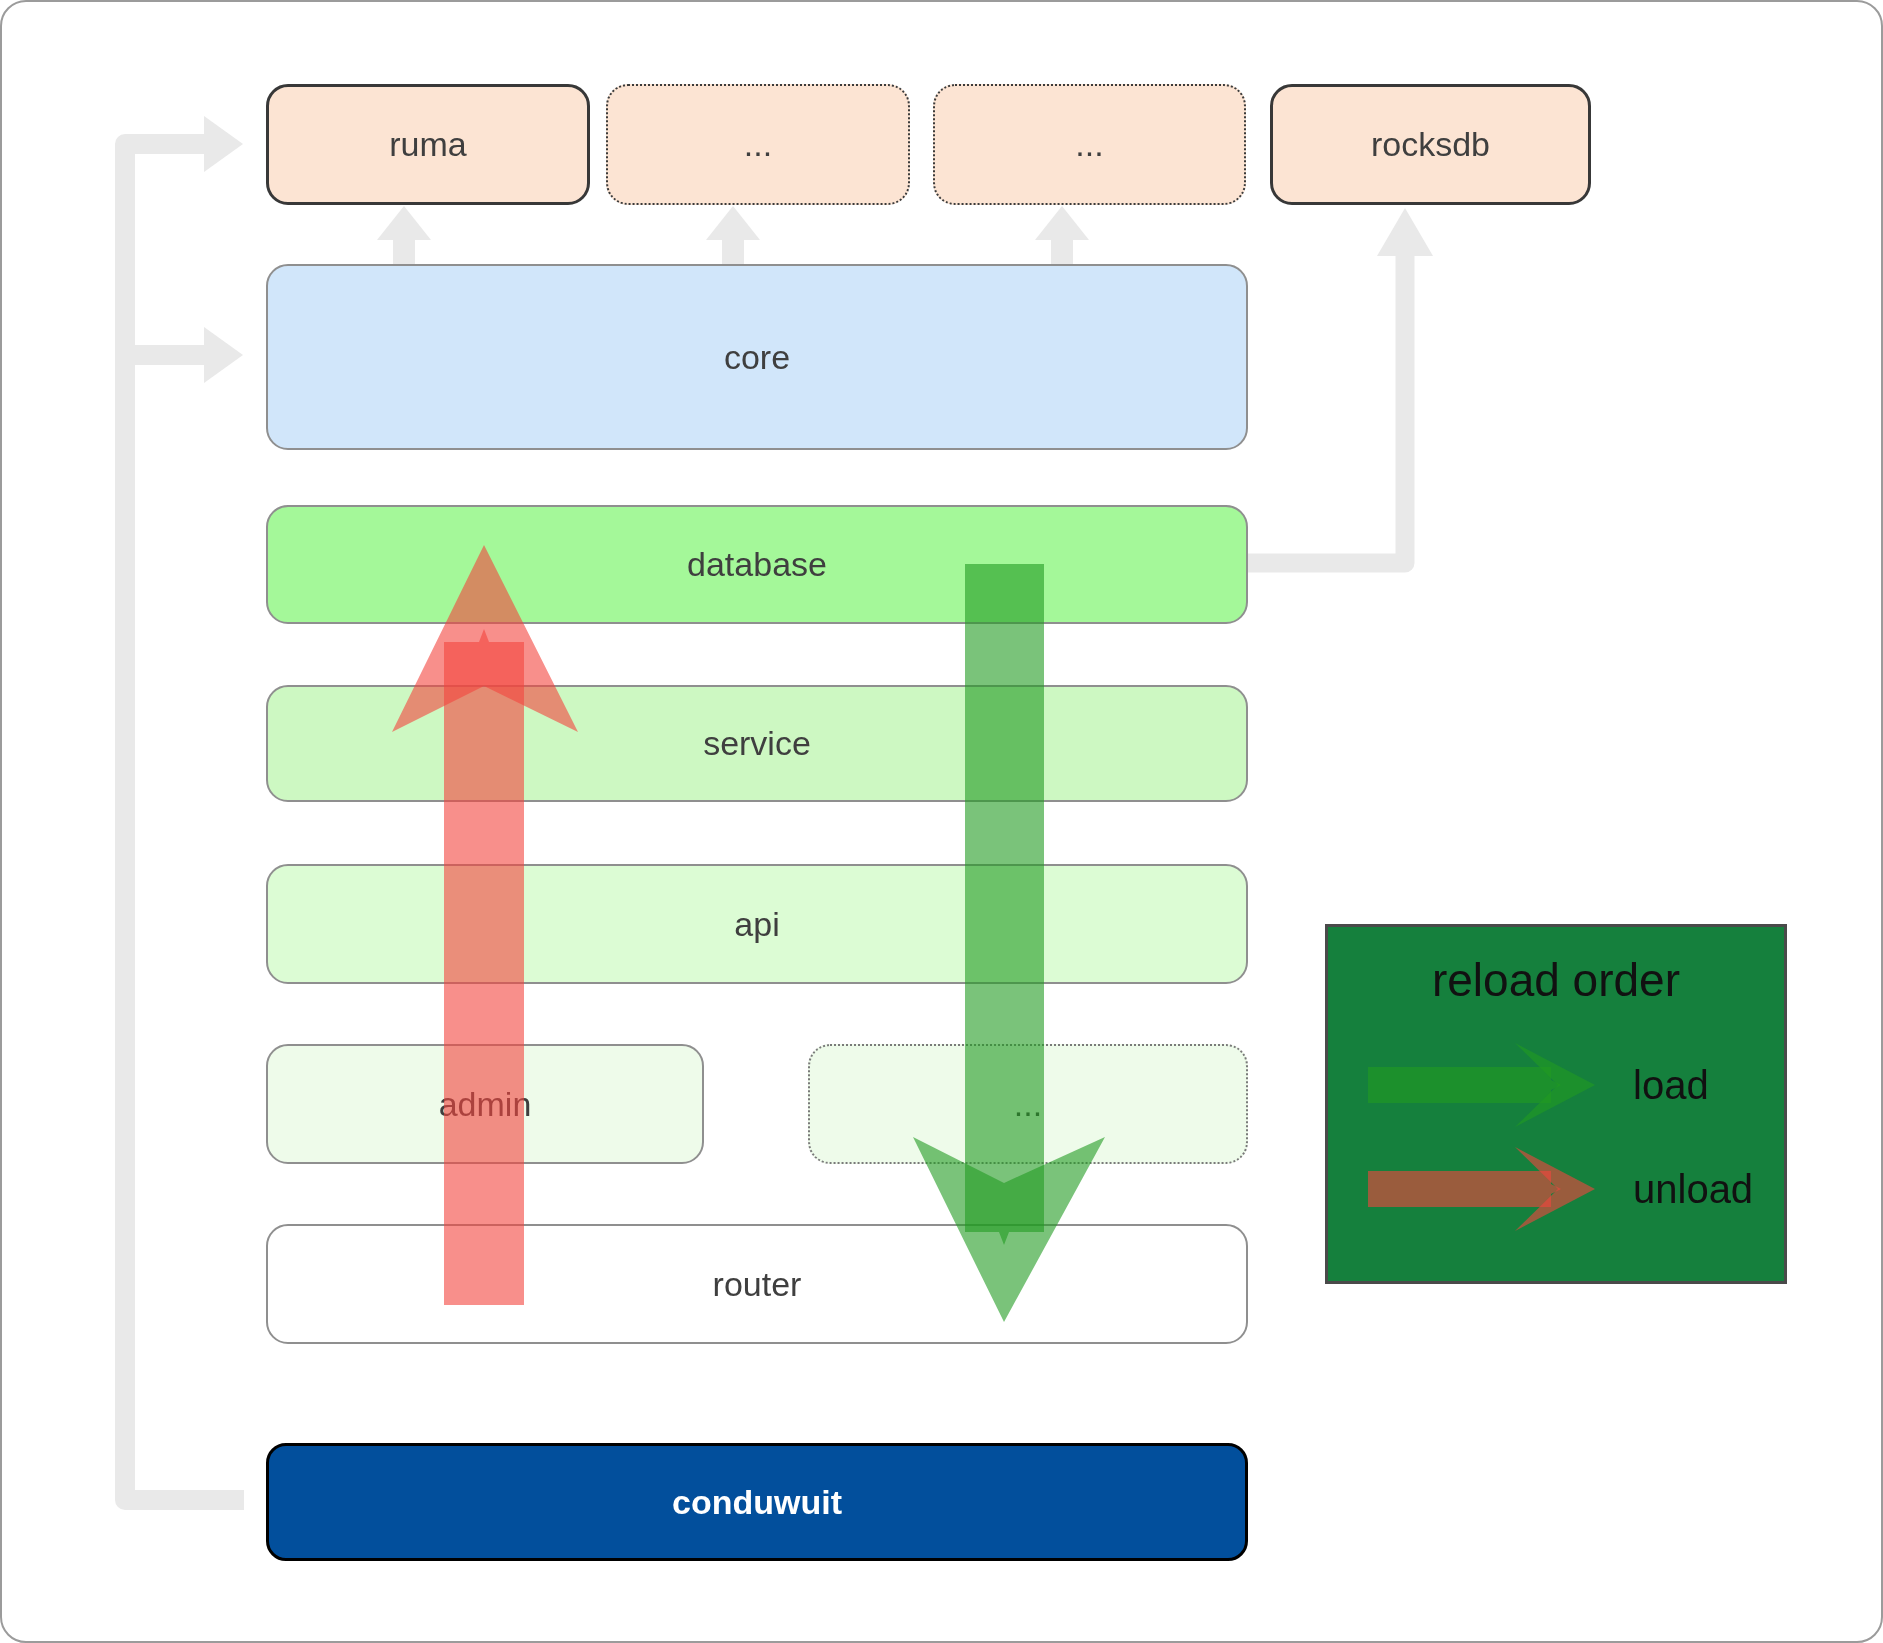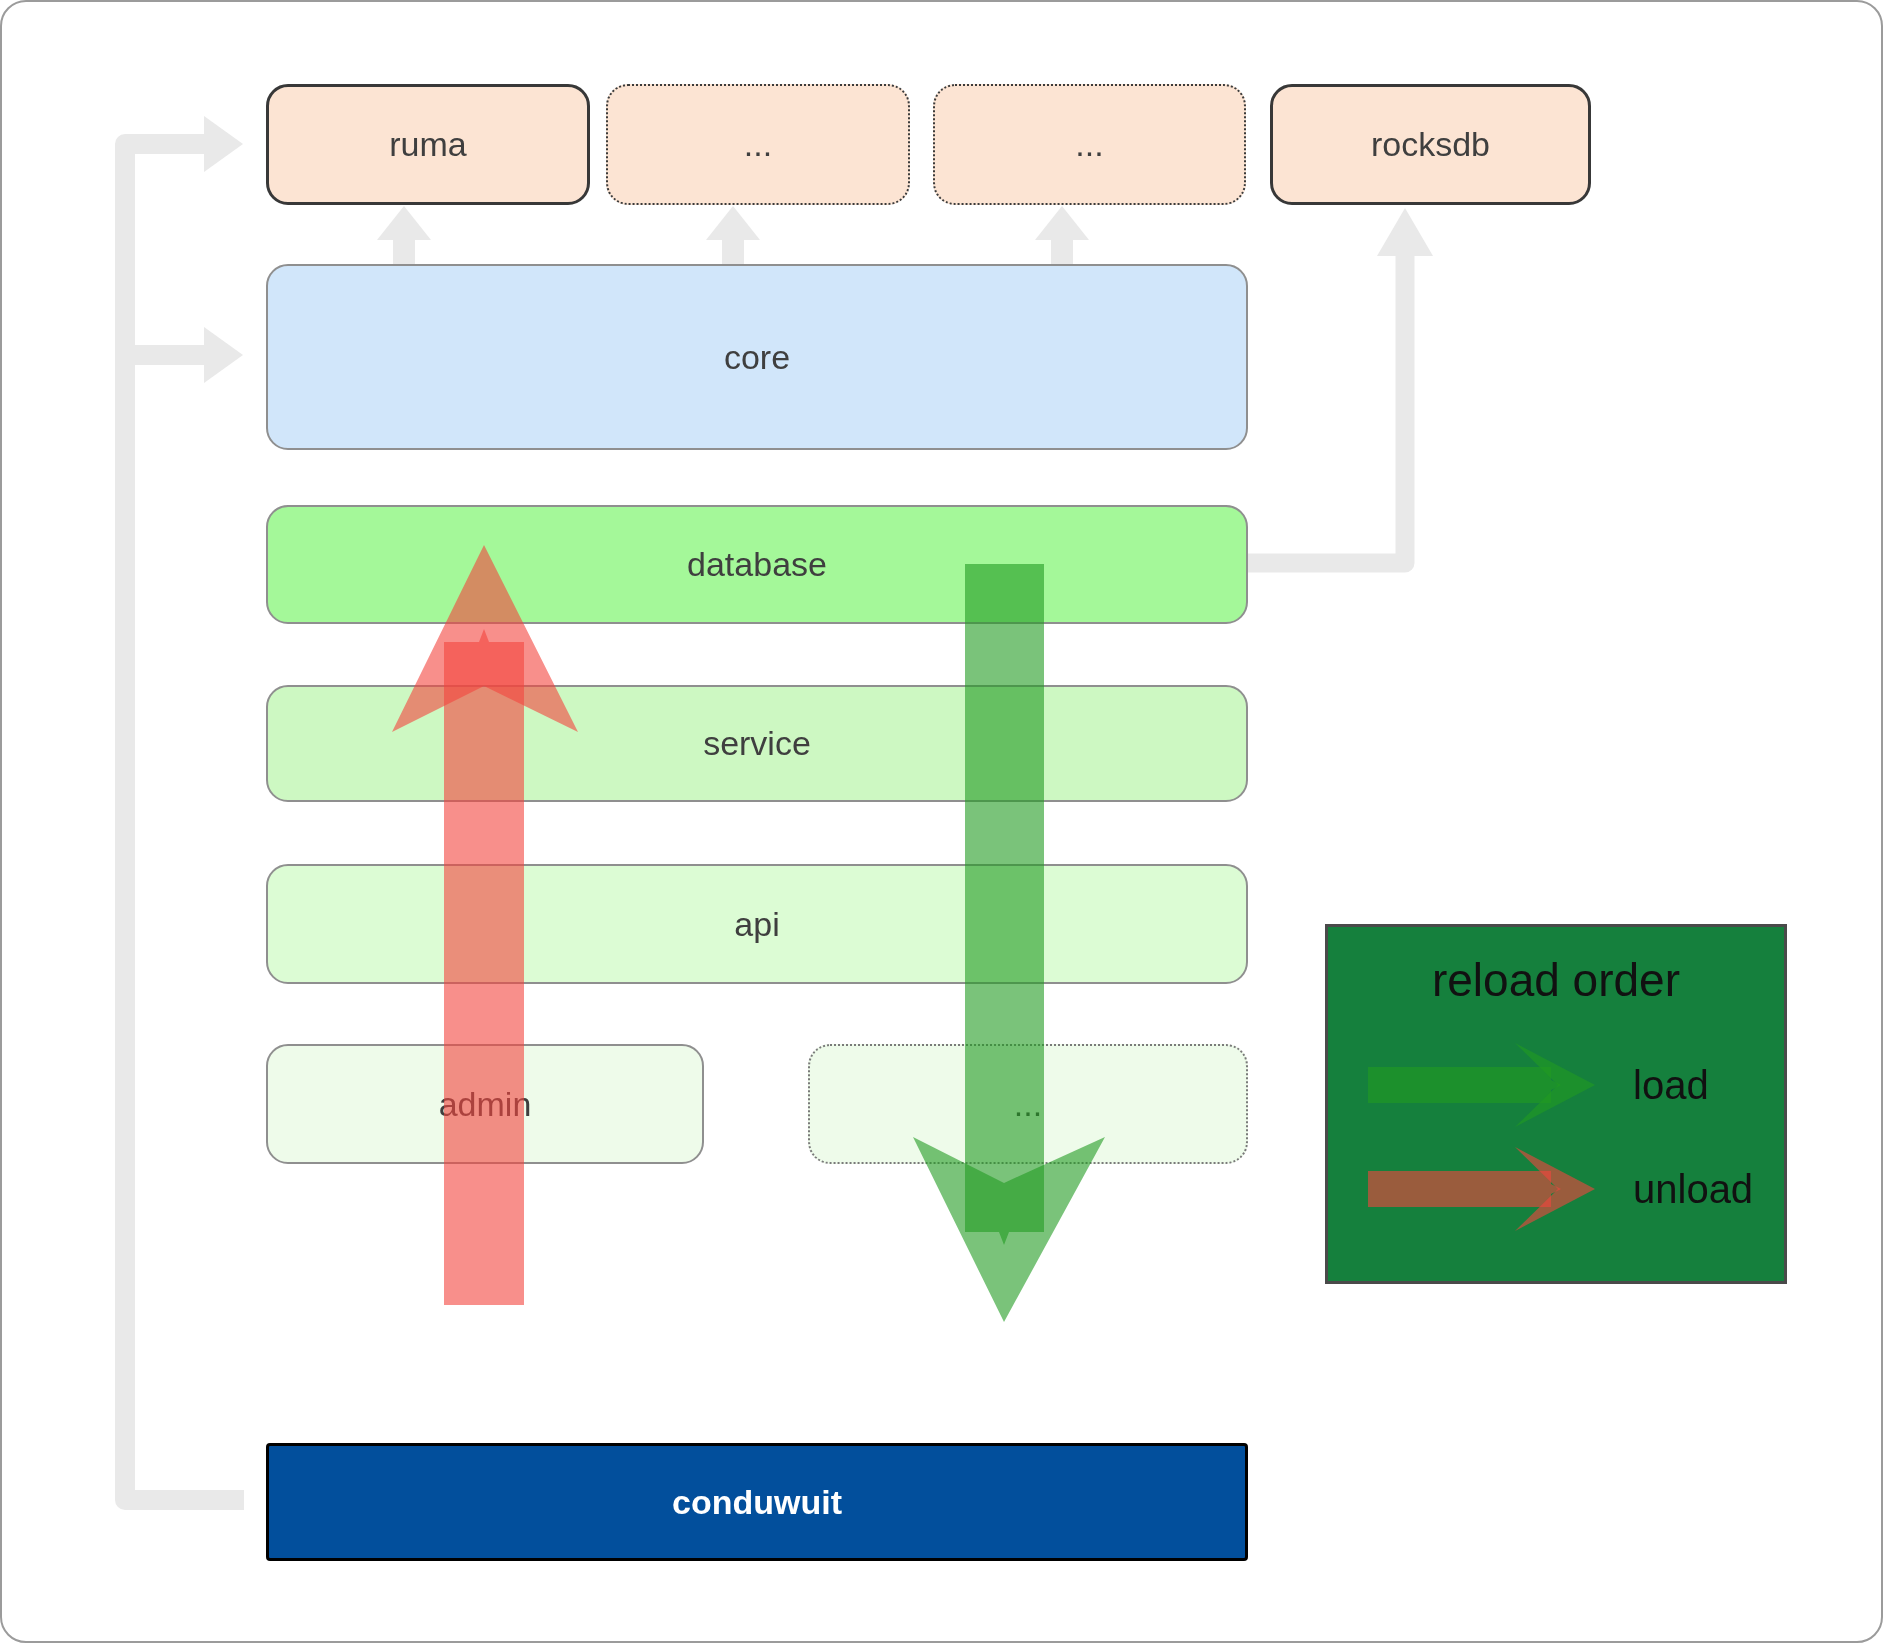--- a/index.html
+++ b/index.html
@@ -19,21 +19,21 @@
   #node-dep-b{left:907px;top:82px;width:313px;height:121px;}
   #node-rocksdb{left:1244px;top:82px;width:321px;height:121px;}
   #node-core{left:240px;top:262px;width:982px;height:186px;background:#d1e6fa;border:2px solid #8f8f8f;}
   #node-database{left:240px;top:503px;width:982px;height:119px;background:#a4f899;border:2px solid #8f8f8f;}
   #node-service{left:240px;top:683px;width:982px;height:117px;background:#cdf8c2;border:2px solid #8f8f8f;text-align:center;}
   #node-api{left:240px;top:862px;width:982px;height:120px;background:#dcfcd4;border:2px solid #8f8f8f;}
   #node-admin{left:240px;top:1042px;width:438px;height:120px;background:#eefbea;border:2px solid #8f8f8f;}
   #node-admin-more{left:782px;top:1042px;width:440px;height:120px;background:#eefbea;border:2px dotted #7a7a7a;}
   #node-router{left:240px;top:1222px;width:982px;height:120px;background:#ffffff;border:2px solid #8f8f8f;}
   #node-conduwuit{left:240px;top:1441px;width:982px;height:118px;background:#024f9c;border:3px solid #000;
-                  color:#ffffff;font-weight:bold;border-radius:4px;}
+                  color:#ffffff;font-weight:bold;border-radius:20px;}
   #legend{position:absolute;left:1323px;top:922px;width:462px;height:360px;box-sizing:border-box;
           background:#15803d;border:3px solid #4a4a4a;z-index:1;}
   #legend-title{position:absolute;left:0;top:26px;width:100%;text-align:center;
                 font-size:46px;color:#111111;}
   .legend-arrow{position:absolute;left:40px;width:240px;height:84px;}
   #legend-load-arrow{top:116px;}
   #legend-unload-arrow{top:220px;}
   .legend-label{position:absolute;left:305px;width:150px;height:84px;line-height:84px;
                 font-size:40px;color:#111111;}
   #legend-load-label{top:116px;}
@@ -94,20 +94,23 @@
   </div>
   <div class="node" id="node-api">
     <span>api</span>
   </div>
   <div class="node" id="node-admin">
     <span>admin</span>
   </div>
   <div class="node" id="node-admin-more">
     <span>...</span>
   </div>
+  <div class="node" id="node-router">
+    <span>router</span>
+  </div>
   <div class="node" id="node-conduwuit">
     <span>conduwuit</span>
   </div>
 
   <svg id="flow-layer" class="layer" viewBox="0 0 1883 1643">
     <g fill="#f4453e" fill-opacity="0.6">
       <polygon points="482,543 576,730 482,684 390,730"></polygon>
       <polygon points="442,1303 442,640 477,640 482,627 487,640 522,640 522,1303"></polygon>
     </g>
     <g fill="#229b22" fill-opacity="0.6">

